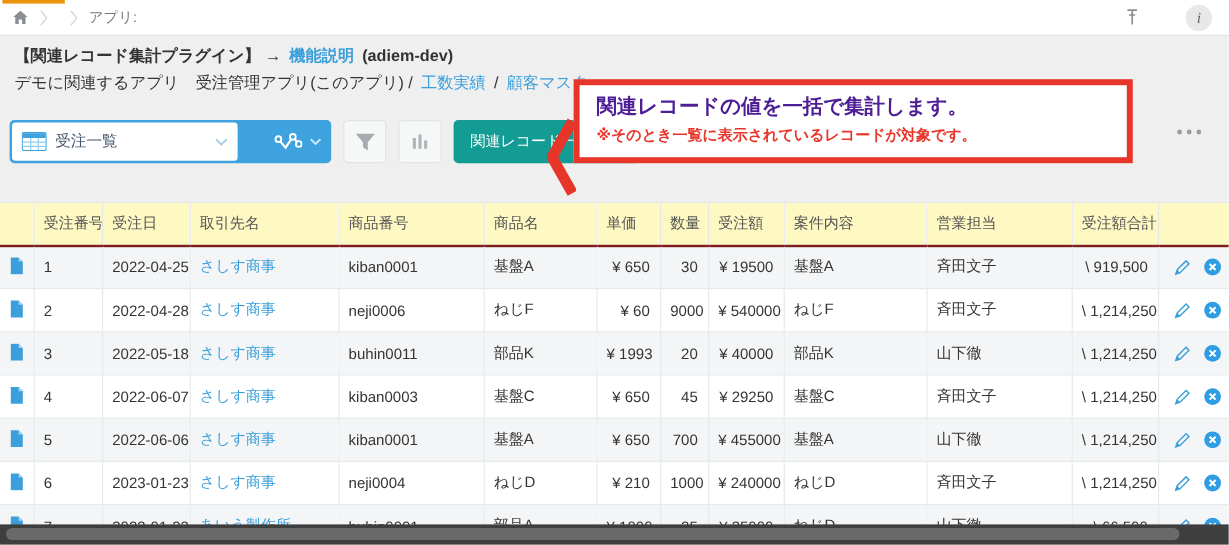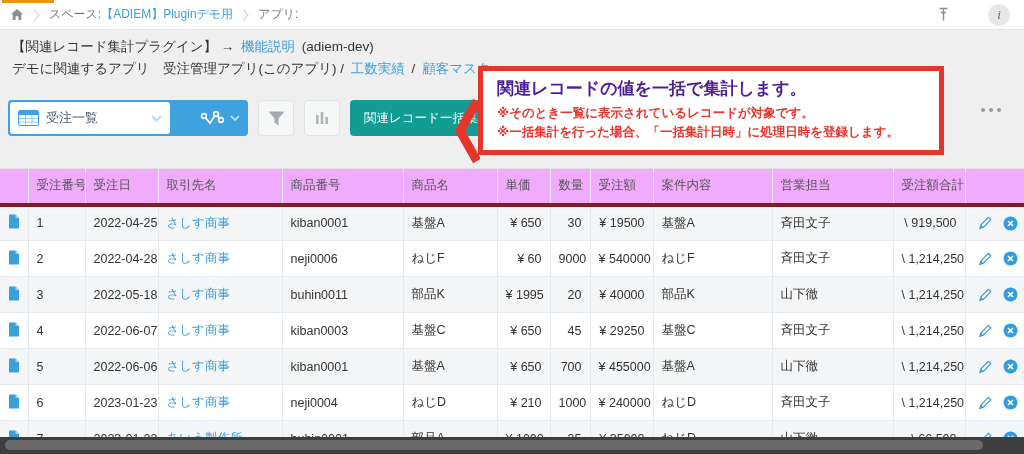--- a/index.html
+++ b/index.html
@@ -16,28 +16,28 @@
   .nav .dark { color:#333; }
   .nav a.blue { color:#3b9fdb; text-decoration:none; cursor:pointer; }
   .crumb-sep { margin:0 9px; display:inline-flex; align-items:center; }
   .nav-right { margin-left:auto; display:flex; align-items:center; gap:38px; padding-right:4px; }
   .info-circle { width:22px; height:22px; border-radius:50%; background:#e8e8e8; color:#666;
                  font-family:"Liberation Serif","DejaVu Serif",serif; font-style:italic; font-size:13px;
                  display:flex; align-items:center; justify-content:center; cursor:pointer; }
 
   
   .band { position:absolute; top:30px; left:0; width:1024px; height:138px; background:#efefef; }
-  .band .line1 { position:absolute; top:8px;  left:12px; font-size:13.5px; color:#333; white-space:nowrap; }
+  .band .line1 { position:absolute; top:8px;  left:12px; font-size:13.5px; color:#333; white-space:nowrap;font-weight:bold; }
   .band .line2 { position:absolute; top:30px; left:12px; font-size:13.5px; color:#333; white-space:nowrap; }
   .band a.blue { color:#3b9fdb; text-decoration:none; cursor:pointer; }
   .band .line1 span, .band .line1 a, .band .line2 span, .band .line2 a { margin-right:3px; }
 
   
   .toolbar { position:absolute; top:70px; left:8px; height:36px; display:flex; align-items:center; }
-  .view-selector { width:240px; height:36px; background:#3da2de; border-radius:4px; display:flex; cursor:pointer;gap:20px; }
+  .view-selector { width:268px; height:36px; background:#3da2de; border-radius:4px; display:flex; cursor:pointer;gap:20px; }
   .vs-white { flex:1; margin:2px; background:#fff; border-radius:3px; display:flex; align-items:center; padding:0 8px; gap:7px; }
   .vs-label { font-size:13px; color:#45586b; }
   .vs-chev { margin-left:auto; display:flex; }
   .vs-blue { width:56px; display:flex; align-items:center; justify-content:center; gap:6px; cursor:pointer; }
   .tool-btn { width:36px; height:36px; margin-left:10px; background:#f6f7f7; border:1px solid #dfe3e5;
               border-radius:4px; display:flex; align-items:center; justify-content:center; cursor:pointer; }
   .bulk-btn { height:36px; margin-left:10px; padding:0 14px; background:#129c94; color:#fff; border:none;
               border-radius:4px; font-size:12.5px; cursor:pointer; font-family:inherit; }
   .dots { position:absolute; top:78px; left:981px; display:flex; gap:4px; cursor:pointer; }
   .dots i { width:4px; height:4px; border-radius:50%; background:#9b9b9b; }
@@ -46,21 +46,21 @@
   .annotation { position:absolute; top:66px; left:478px; width:466px; background:#fff;
                 border:5px solid #e8352a; padding:6px 14px 8px; z-index:10; }
   .annotation .ttl { font-size:17px; font-weight:bold; color:#4c1d95; line-height:24px; margin-bottom:3px; white-space:nowrap; }
   .annotation .note { font-size:12.5px; font-weight:bold; color:#e8352a; line-height:19px; white-space:nowrap; }
   .ann-arrow { position:absolute; left:-27px; top:26px; }
 
   
   table { position:absolute; top:168px; left:0; width:1024px; border-collapse:collapse; table-layout:fixed;
           border-top:1px solid #dfe3e5; }
   th { height:36px; padding:0 8px; font-size:12.5px; font-weight:500; color:#555; text-align:left;
-       background:#f0abfc; border-bottom:4px solid #7f1d1d; border-right:1px solid #e5e8ea; white-space:nowrap; overflow:hidden; }
+       background:#fef9c3; border-bottom:2px solid #7f1d1d; border-right:1px solid #e5e8ea; white-space:nowrap; overflow:hidden; }
   td { height:36px; padding:0 8px; font-size:12.5px; color:#333; border-bottom:1px solid #e7eaec;
        border-right:1px solid #e7eaec; white-space:nowrap; overflow:hidden; background:#fff; }
   th:last-child, td:last-child { border-right:none; }
   tbody tr:nth-child(odd) td { background:#f4f5f6; }
   td.num, th.num { text-align:right; }
   td.icon-cell { text-align:center; padding:0 4px; cursor:pointer; }
   td .client { color:#3b9fdb; cursor:pointer; }
   td.actions { text-align:center; }
   td.actions svg { margin:0 4px; vertical-align:middle; cursor:pointer; }
 
@@ -77,24 +77,20 @@
     <div class="orange-accent"></div>
     <span style="display:flex;cursor:pointer;">
       <svg width="14" height="13" viewBox="0 0 14 13">
           <path d="M7 1 L13 6.2 H11.3 V12 H8.4 V8.3 H5.6 V12 H2.7 V6.2 H1 Z" fill="#8a8f94"></path>
         </svg>
     </span>
     <span class="crumb-sep">
       <svg width="7" height="16" viewBox="0 0 7 16">
           <polyline points="1,2 6,8 1,14" fill="none" stroke="#d8d8d8" stroke-width="1.2"></polyline>
         </svg>
-    </span>
-    <span class="crumb">
-      <span class="dim">スペース:</span>
-      <a class="blue">【ADIEM】Pluginデモ用</a>
     </span>
     <span class="crumb-sep">
       <svg width="7" height="16" viewBox="0 0 7 16">
           <polyline points="1,2 6,8 1,14" fill="none" stroke="#d8d8d8" stroke-width="1.2"></polyline>
         </svg>
     </span>
     <span class="crumb">
       <span class="dim">アプリ:</span>
     </span>
     <span class="nav-right">
@@ -277,21 +273,21 @@
         <svg width="12" height="15" viewBox="0 0 12 15">
           <path d="M1 0.5 H7.5 L11 4 V14.5 H1 Z" fill="#3b9fdb"></path>
           <path d="M7.5 0.5 L11 4 H7.5 Z" fill="#a8d4f0"></path>
         </svg>
       </td>
       <td>3</td>
       <td>2022-05-18</td>
       <td><span class="client">さしす商事</span></td>
       <td>buhin0011</td>
       <td>部品K</td>
-      <td class="num">¥ 1995</td>
+      <td class="num">¥ 1993</td>
       <td class="num">20</td>
       <td class="num">¥ 40000</td>
       <td>部品K</td>
       <td>山下徹</td>
       <td class="num">\ 1,214,250</td>
       <td class="actions">
         <svg width="14" height="14" viewBox="0 0 14 14">
           <path d="M1.8 12.4 L3 8.8 L10.4 1.4 L12.8 3.8 L5.4 11.2 Z" fill="none" stroke="#3b9fdb" stroke-width="1.2"></path>
           <path d="M1.8 12.4 L3 8.8 L5.4 11.2 Z" fill="#3b9fdb"></path>
         </svg>
@@ -425,20 +421,19 @@
   </table>
 
   <div class="annotation">
     <span class="ann-arrow">
       <svg width="24" height="68" viewBox="0 0 24 68">
           <path d="M21 4 L4 34 L21 64" fill="none" stroke="#e8352a" stroke-width="9"></path>
         </svg>
     </span>
     <div class="ttl">関連レコードの値を一括で集計します。</div>
     <div class="note">※そのとき一覧に表示されているレコードが対象です。</div>
-    <div class="note">※一括集計を行った場合、「一括集計日時」に処理日時を登録します。</div>
   </div>
 
   <div class="hscroll">
     <div class="hthumb"></div>
   </div>
 
 </div>
 
 </body></html>

